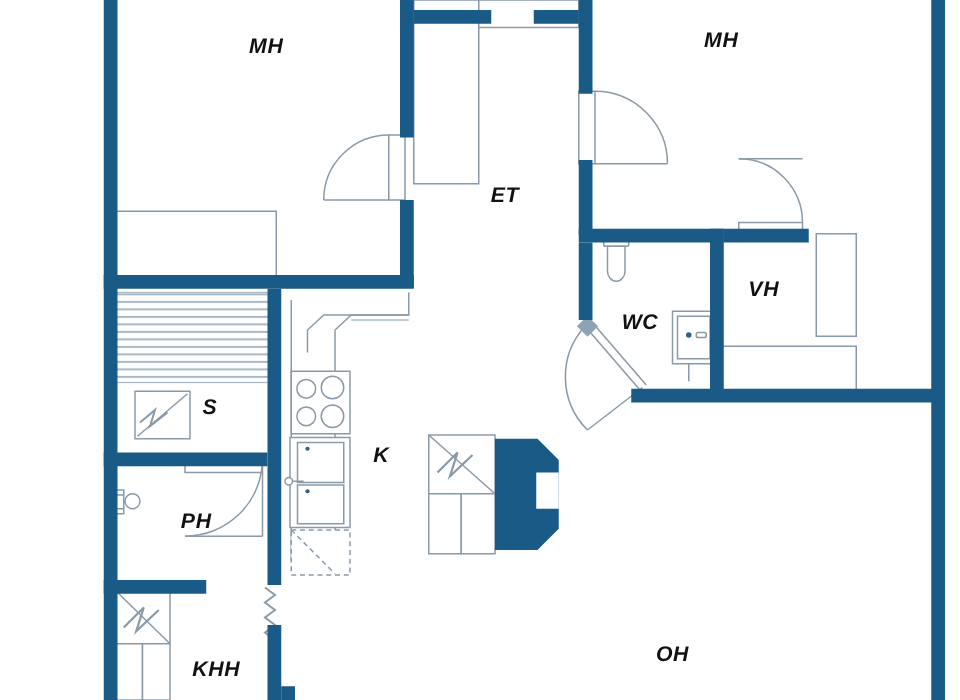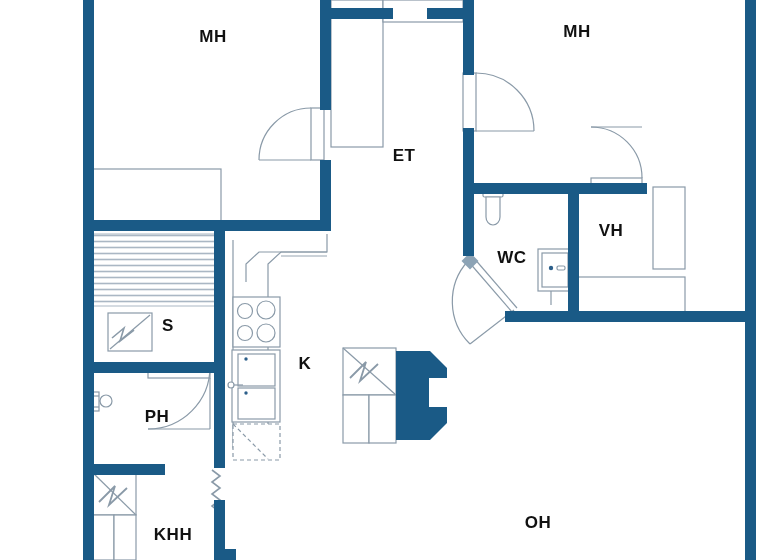--- a/index.html
+++ b/index.html
@@ -11,20 +11,21 @@
     width: 768px;
     height: 560px;
     overflow: hidden;
     font-family: "Liberation Sans", sans-serif;
   }
   #floorplan-root {
     position: relative;
     width: 768px;
     height: 560px;
     background: #c2410c;
+    font-style: italic;
   }
   svg.plan {
     display: block;
     width: 768px;
     height: 560px;
   }
   .room-label {
     font-family: "Liberation Sans", sans-serif;
     font-size: 17px;
     font-weight: 700;

